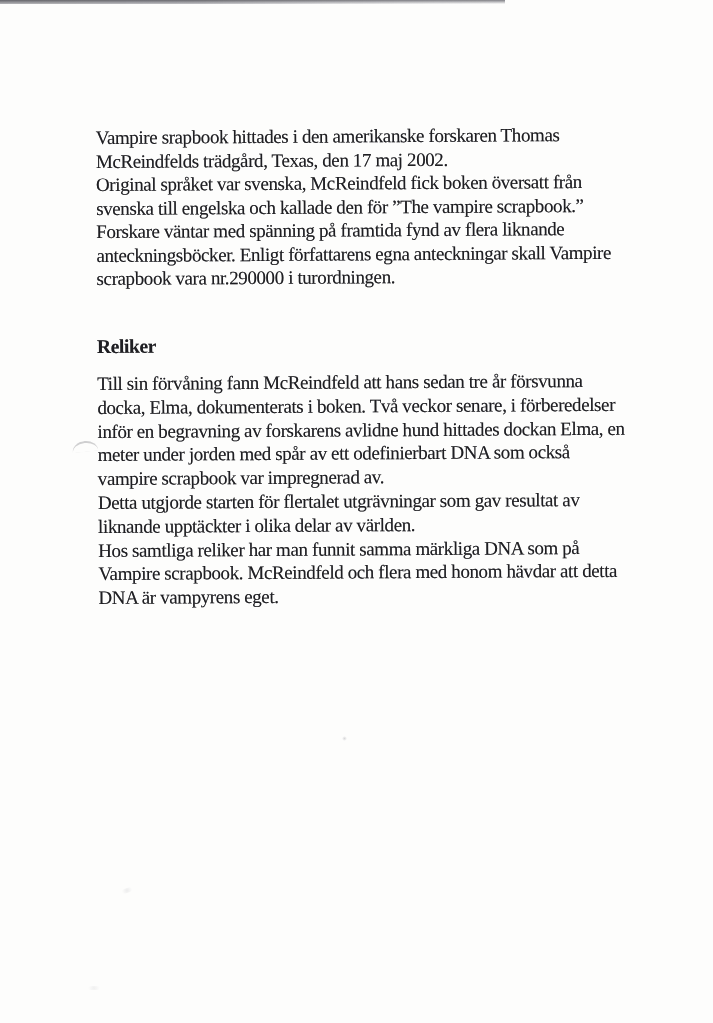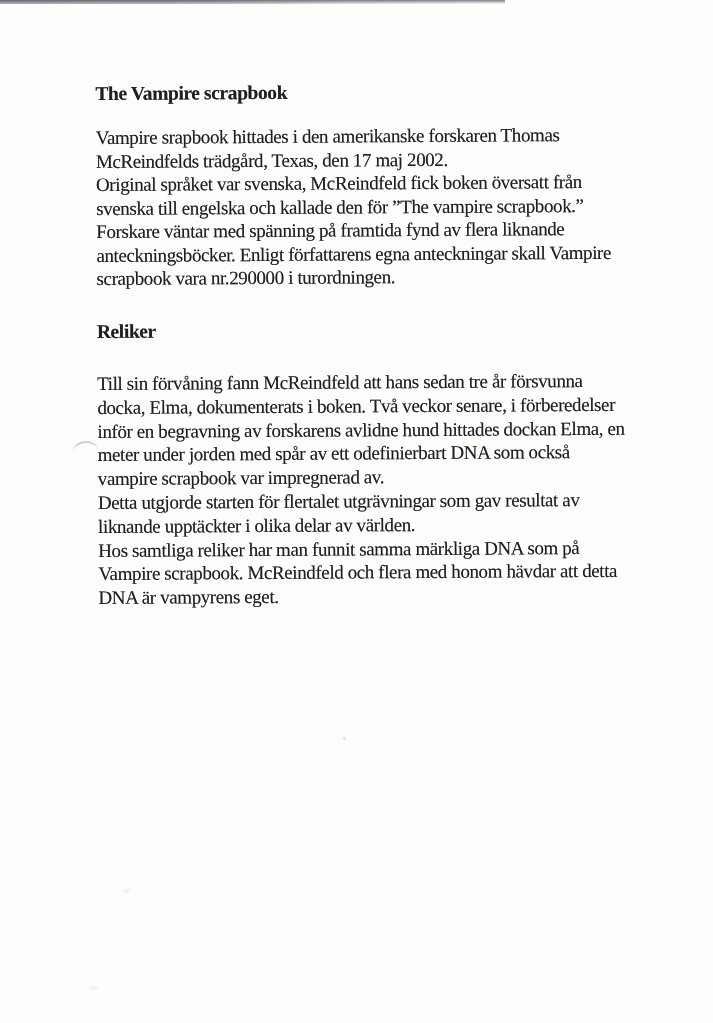--- a/index.html
+++ b/index.html
@@ -50,21 +50,21 @@
   }
   .doc-heading{
     position:absolute;
     left:0;
     margin:0;
     font-weight:bold;
     font-size:19.5px;
     line-height:23.5px;
   }
   .title{ top:82px; }
-  .reliker{ top:320px; }
+  .reliker{ top:335px; }
   .para{
     position:absolute;
     left:0;
   }
   .para1{ top:126px; }
   .para1 .line{ line-height:23.5px; }
   .para2{ top:372px; }
   .para2 .line{ line-height:23.8px; }
   
   .margin-mark{
@@ -89,21 +89,20 @@
 </style>
 </head>
 <body>
 
 <div class="page">
 
   <div class="scan-edge-top"></div>
 
   <div class="textblock">
 
-    <h1 class="doc-heading title">The Vampire scrapbook</h1>
 
     <div class="para para1">
       <div class="line">Vampire srapbook hittades i den amerikanske forskaren Thomas</div>
       <div class="line">McReindfelds trädgård, Texas, den 17 maj 2002.</div>
       <div class="line">Original språket var svenska, McReindfeld fick boken översatt från</div>
       <div class="line">svenska till engelska och kallade den för ”The vampire scrapbook.”</div>
       <div class="line">Forskare väntar med spänning på framtida fynd av flera liknande</div>
       <div class="line">anteckningsböcker. Enligt författarens egna anteckningar skall Vampire</div>
       <div class="line">scrapbook vara nr.290000 i turordningen.</div>
     </div>

